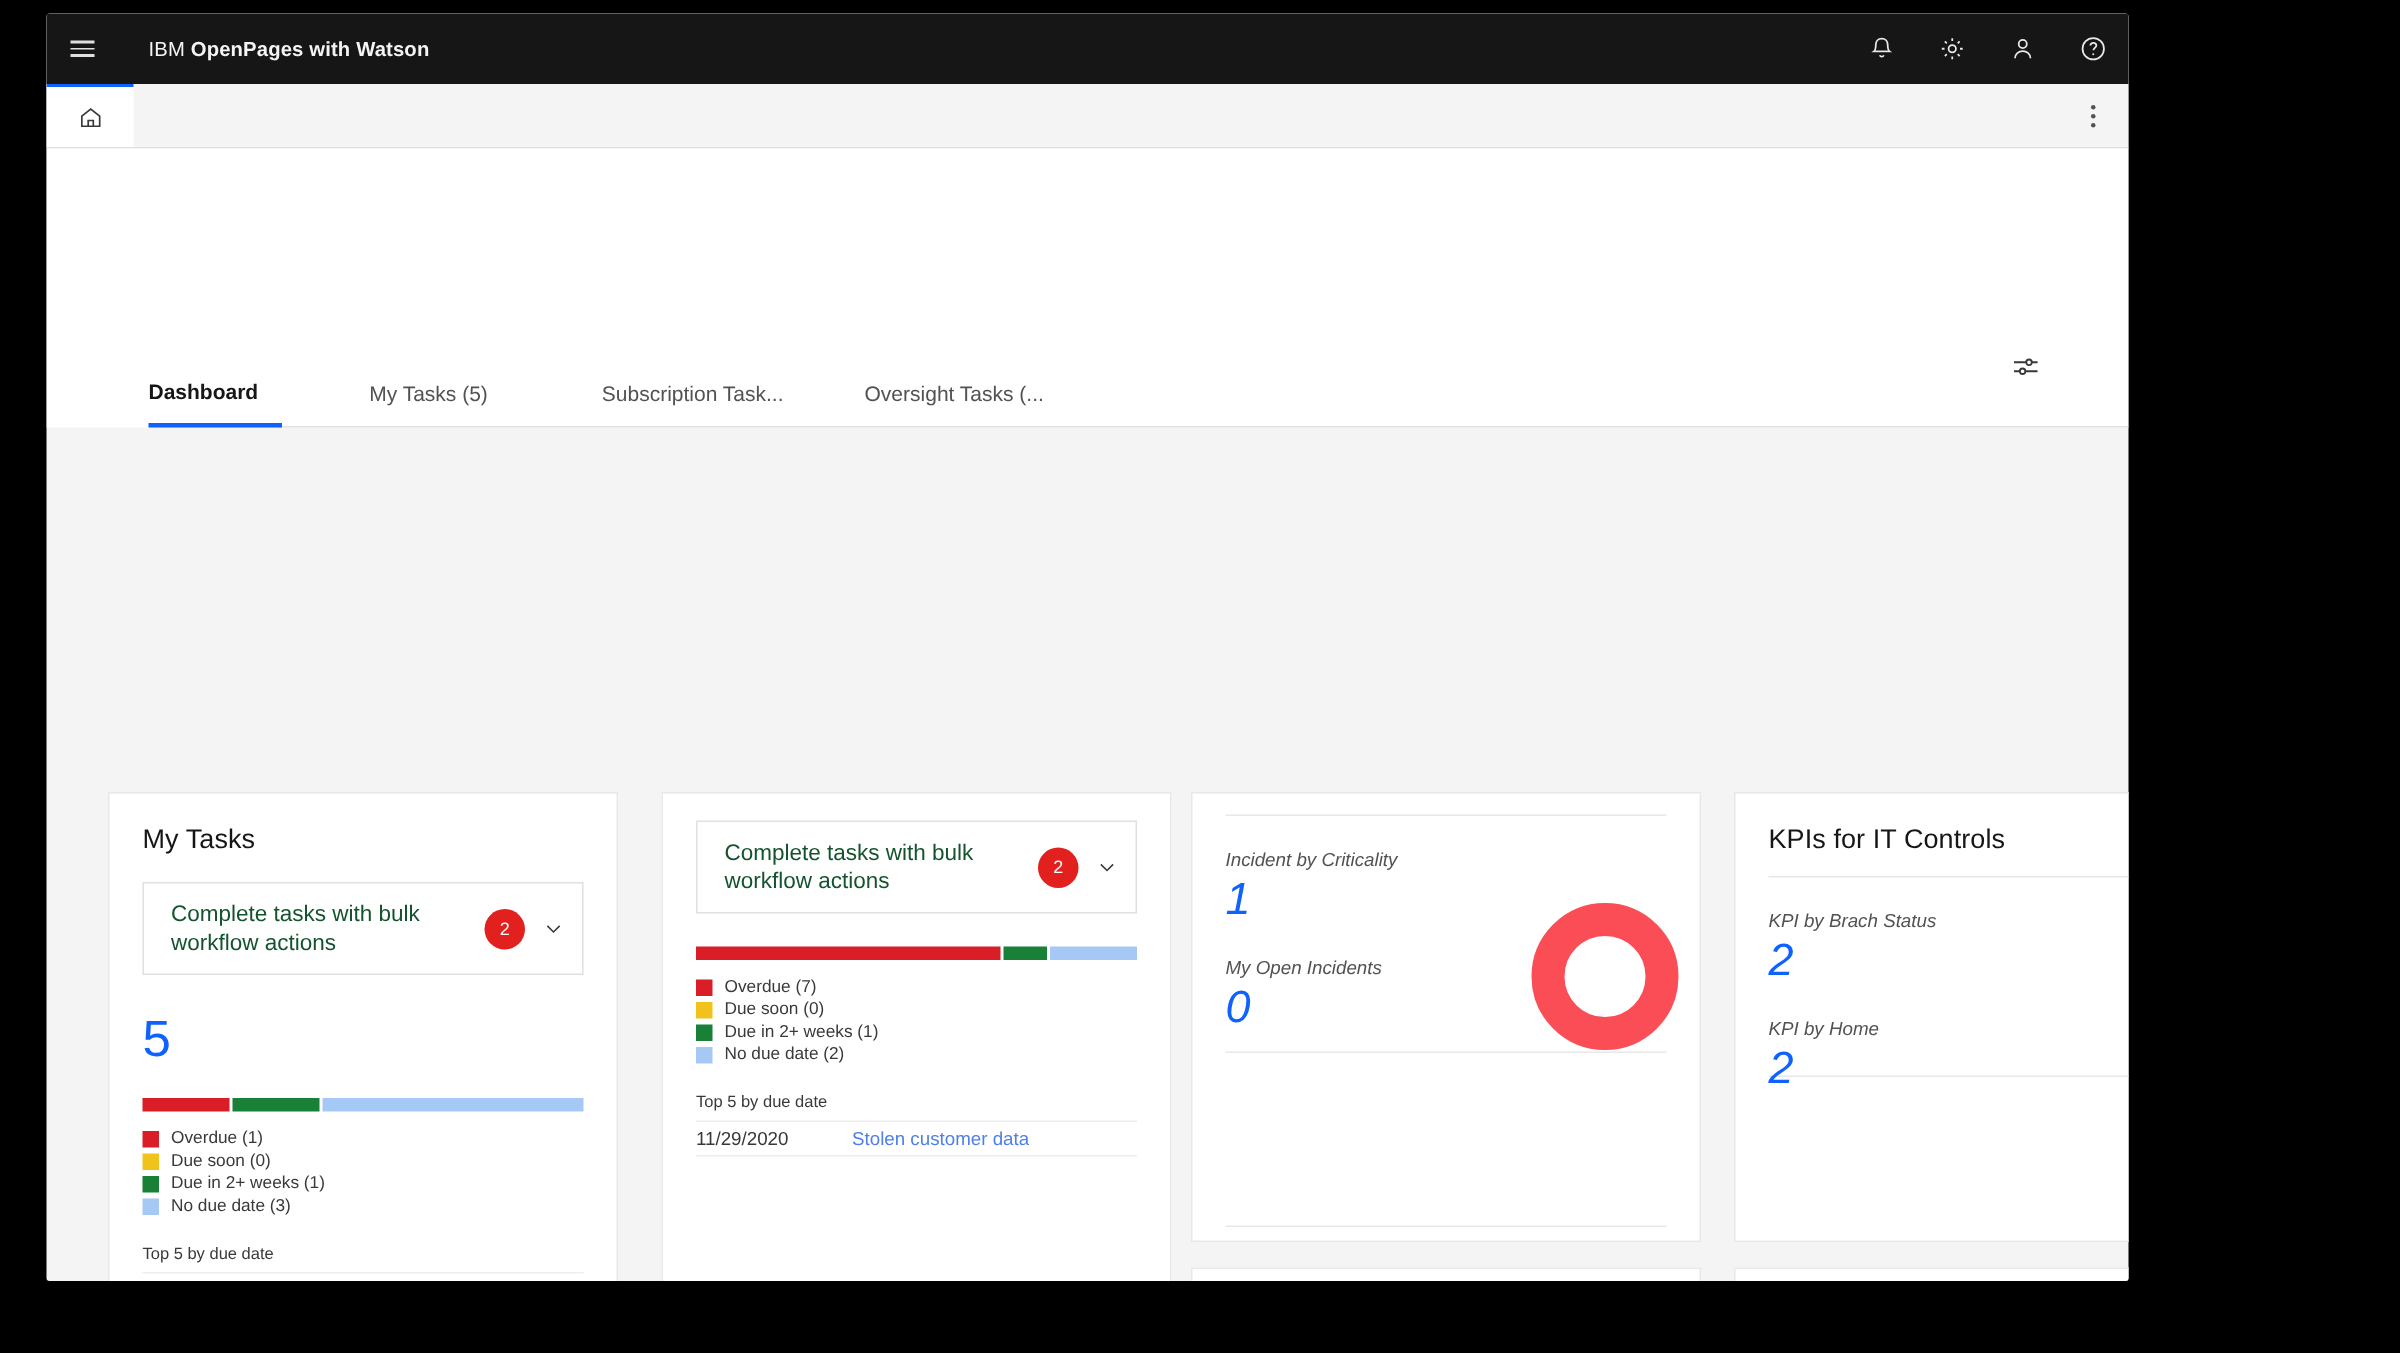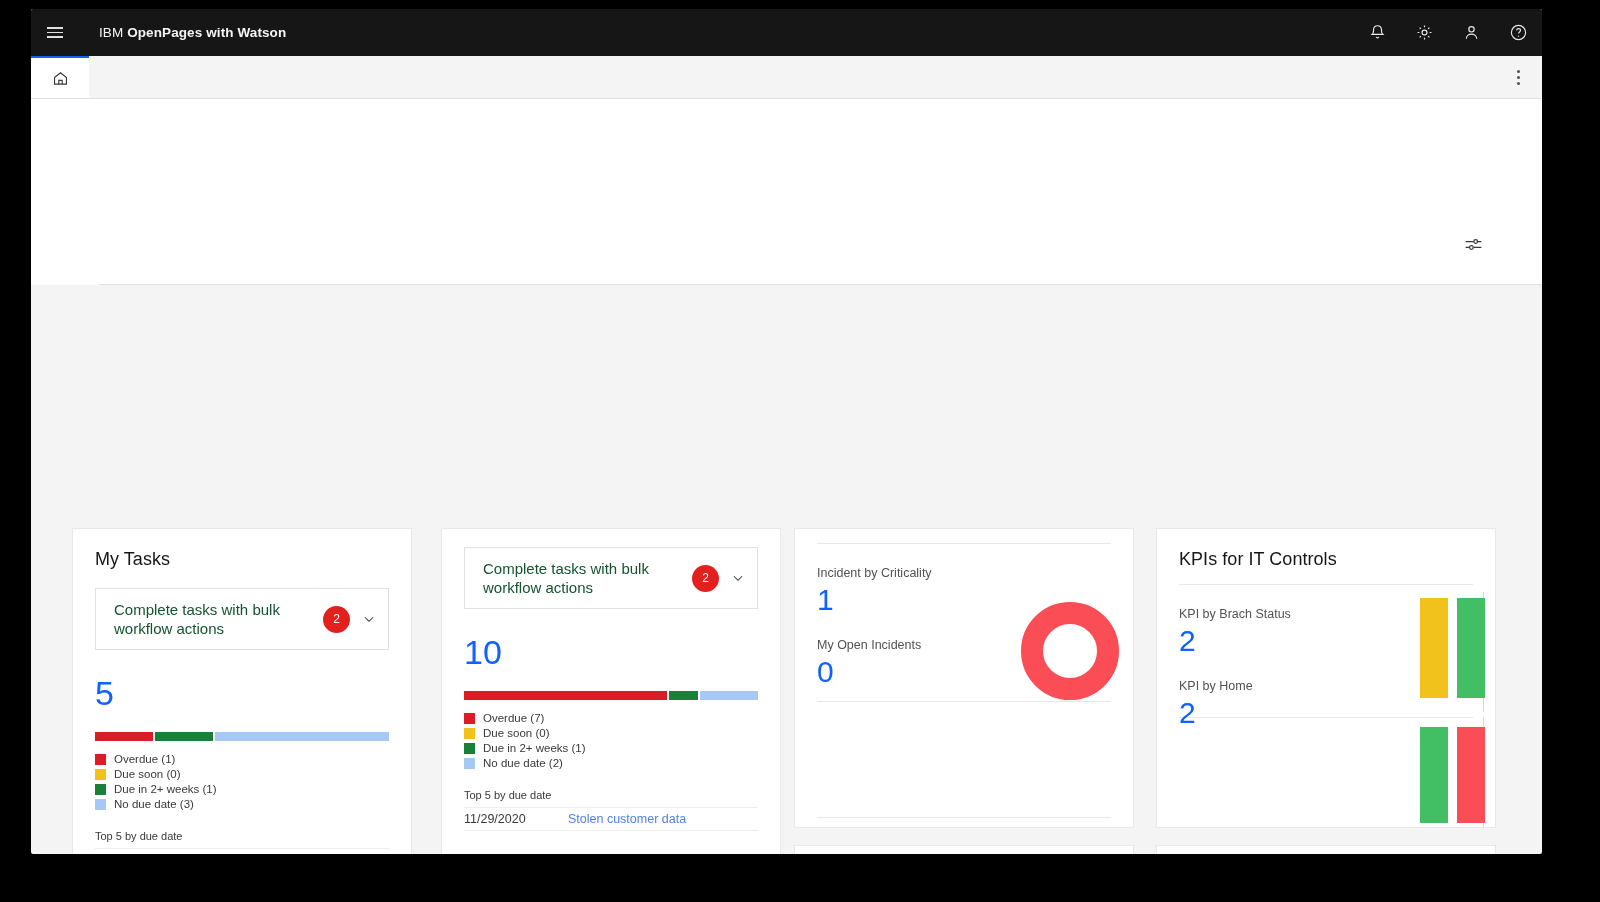--- a/index.html
+++ b/index.html
@@ -5,21 +5,21 @@
   * { box-sizing: border-box; margin: 0; padding: 0; }
   html, body {
     width: 1600px; height: 902px;
     background: #000000;
     font-family: "Liberation Sans", sans-serif;
     overflow: hidden;
   }
   .screen {
     position: absolute;
     left: 31px; top: 9px;
-    width: 1511px; height: 845px;
+    width: 1388px; height: 845px;
     background: #f4f4f4;
     overflow: hidden;
     border-radius: 2px;
   }
 
   
   .topbar {
     height: 47px; background: #161616;
     display: flex; align-items: center;
     position: relative;
@@ -145,21 +145,21 @@
   .trow {
     display:flex; align-items:center;
     height: 23.5px; border-bottom: 1px solid #eeeeee;
     font-size: 12.5px;
   }
   .trow:first-child { border-top: 1px solid #eeeeee; }
   .tdate { width: 104px; color: #393939; flex-shrink: 0; }
   .tlink { color: #4f7fe8; white-space: nowrap; overflow: hidden; text-overflow: ellipsis; cursor:pointer; }
 
   
-  .metric { padding: 16px 22px 0 22px; position: relative; }
+  .metric { padding: 16px 22px 0 22px; position: relative; font-style: italic; }
   .metric-lbl { font-size: 12.5px; color: #525252; }
   .metric-val { font-size: 30px; color: #0f62fe; line-height: 1.2; margin-top: 2px; }
 
   .hairline { position:absolute; height:1px; background:#e8e8e8; }
   .vaxis { position:absolute; width: 1px; background: #d8d8d8; }
 </style>
 </head>
 <body>
 
 <div class="screen">
@@ -220,20 +220,26 @@
 
   <div class="pagehead">
     <div class="filter-icon">
       <svg width="21" height="21" viewBox="0 0 24 24" fill="none" stroke="#393939" stroke-width="1.4">
         <path d="M3 8.6h9.2M16.6 8.6H21M3 15.4h4.4M11.8 15.4H21"></path>
         <circle cx="14.5" cy="8.6" r="2.1"></circle>
         <circle cx="9.6" cy="15.4" r="2.1"></circle>
       </svg>
     </div>
     <div class="tabs-underline"></div>
+    <div class="tabs">
+      <div class="tab active">Dashboard</div>
+      <div class="tab t2">My Tasks (5)</div>
+      <div class="tab t3">Subscription Task...</div>
+      <div class="tab t4">Oversight Tasks (...</div>
+    </div>
   </div>
 
   <div class="board">
 
     <div class="card" style="left:41px; top:243px; width:340px; height:458px;">
       <div class="card-title">My Tasks</div>
 
       <div class="wf-box">
         <div class="wf-text">Complete tasks with bulk workflow actions</div>
         <div class="wf-badge">2</div>
@@ -282,21 +288,20 @@
     <div class="card" style="left:410px; top:243px; width:340px; height:458px;">
 
       <div class="wf-box">
         <div class="wf-text">Complete tasks with bulk workflow actions</div>
         <div class="wf-badge">2</div>
         <svg class="chev" viewBox="0 0 24 24" fill="none" stroke="#393939" stroke-width="1.8">
             <path d="M5 9l7 7 7-7"></path>
           </svg>
       </div>
 
-      <div class="bignum pad">10</div>
 
       <div class="stackbar">
         <i style="width:70%; background:#da1e28;"></i>
         <i style="width:10%; background:#198038;"></i>
         <i style="width:20%; background:#a6c8f5;"></i>
       </div>
 
       <div class="legend">
         <div class="legend-row">
           <span class="legend-sw" style="background:#da1e28"></span>

